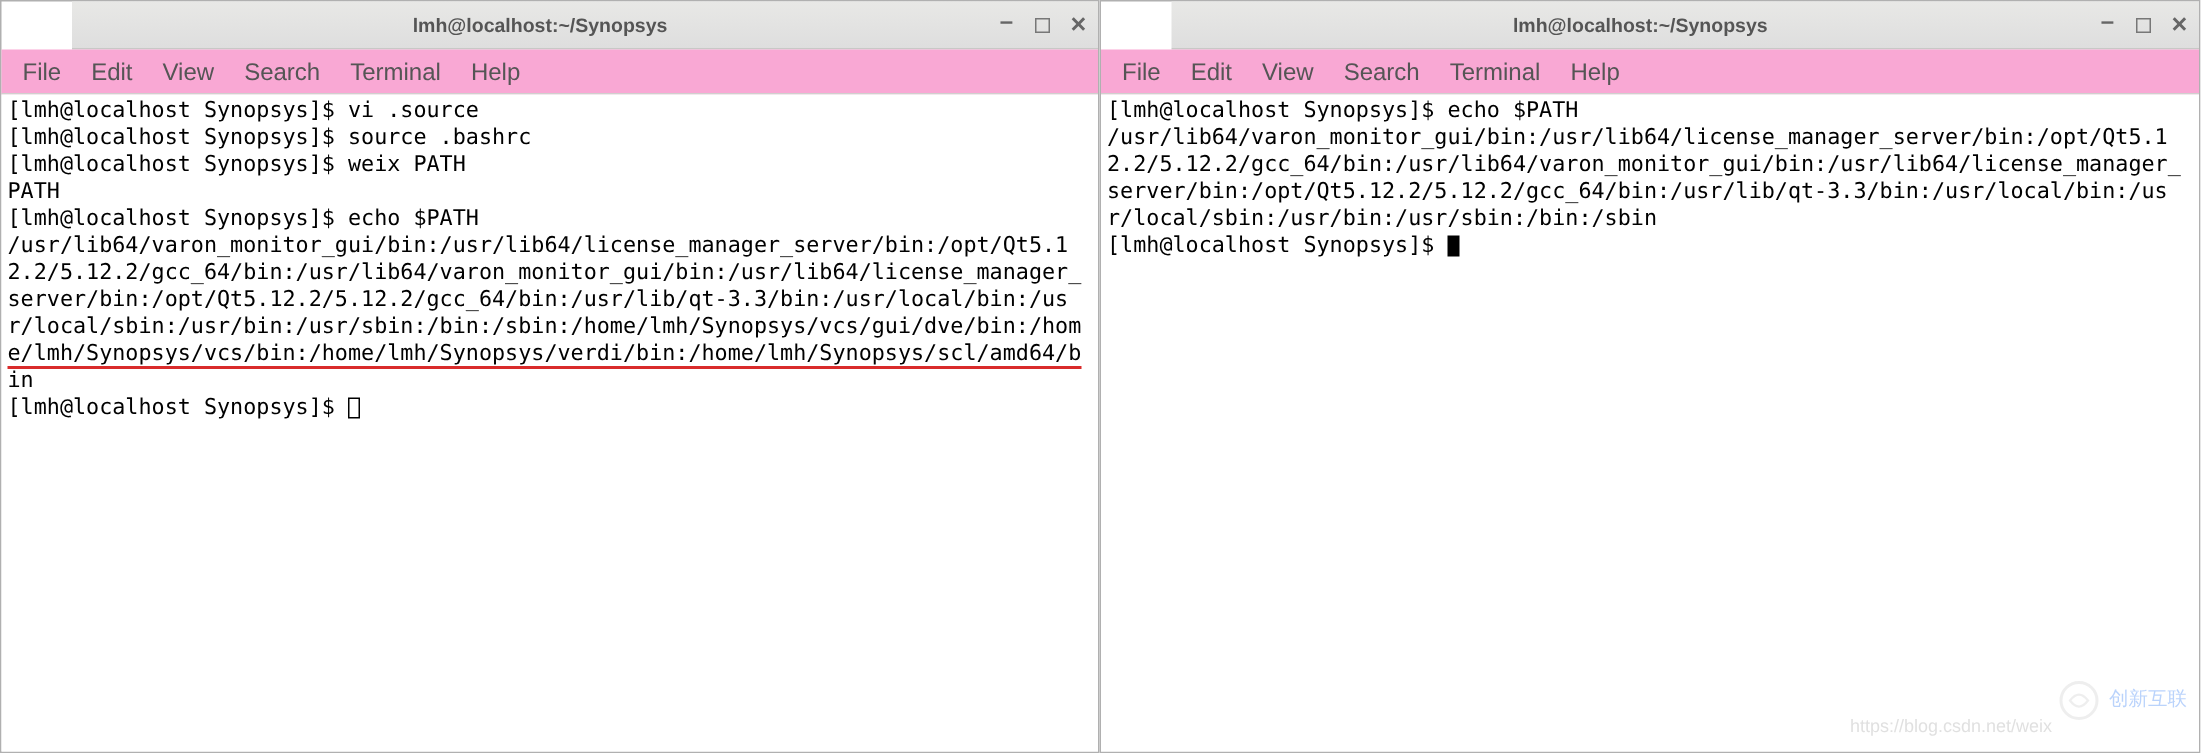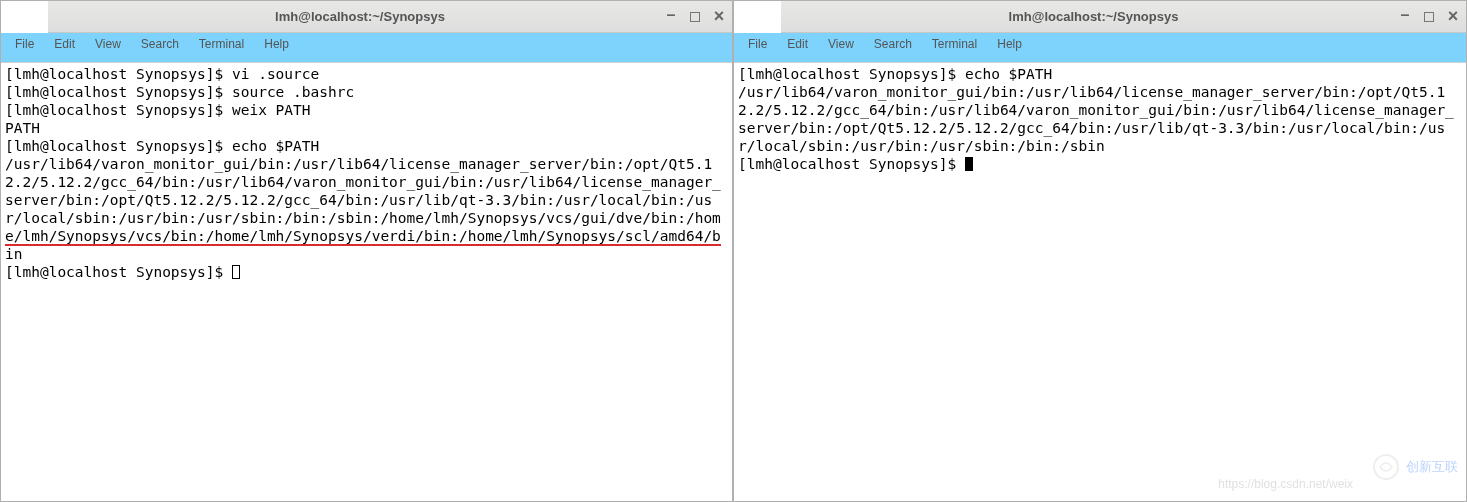--- a/index.html
+++ b/index.html
@@ -63,26 +63,26 @@
     font-weight: bold;
     line-height: 1;
   }
   .titlebar .ctrl.min::before { content: "–"; font-size: 16px; position: relative; top: -2px;}
   .titlebar .ctrl.max { border: 1.5px solid #777; width: 10px; height: 10px; }
   .titlebar .ctrl.close::before { content: "×"; font-size: 18px; position: relative; top: -1px;}
 
   
   .menubar {
     display: flex;
-    align-items: flex-start;
+    align-items: flex-end;
     height: 30px;
-    background: #7dd3fc;
+    background: #f9a8d4;
     border-bottom: 1px solid #d0d0ce;
     padding: 0 4px;
-    font-size: 12px;
+    font-size: 16px;
     color: #555;
   }
   .menubar .item {
     padding: 4px 10px;
     cursor: pointer;
   }
 
   
   .term {
     flex: 1;
@@ -127,21 +127,21 @@
     display: flex;
     align-items: center;
     gap: 6px;
     opacity: 0.35;
     font-size: 13px;
     color: #3b82f6;
   }
   .watermark svg { opacity: 0.7; }
   .watermark-text {
     position: absolute;
-    right: 113px;
+    right: 98px;
     bottom: 8px;
     font-size: 12px;
     color: #ccc;
     opacity: 0.6;
     font-family: sans-serif;
   }
 </style>
 </head>
 <body>
 

